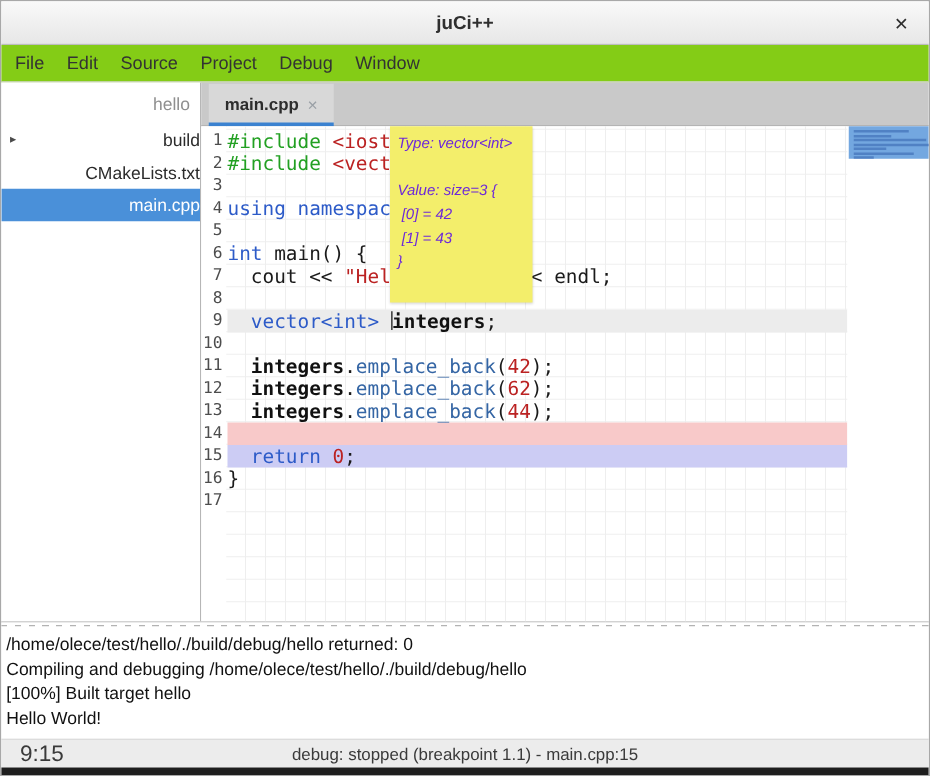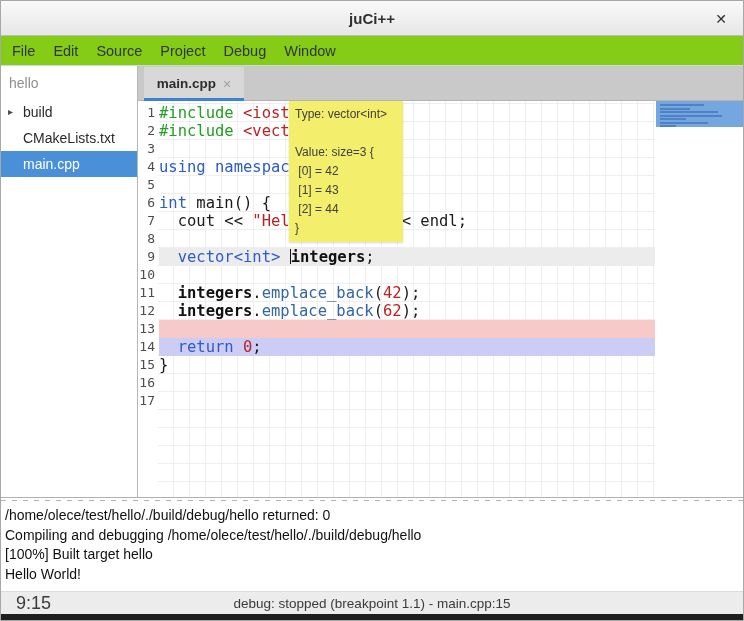--- a/index.html
+++ b/index.html
@@ -21,22 +21,22 @@
 
   
   #menubar{position:absolute;left:0;top:35px;width:100%;height:30px;background:#84cc16;
     border-bottom:1px solid #d6d6d6;display:flex;align-items:center;padding-left:2px;}
   .menu-item{font-size:14.5px;color:#333;padding:5px 9px;}
 
   
   #mainrow{position:absolute;left:0;top:65px;width:100%;height:432px;display:flex;
     border-bottom:1px solid #b0b0b0;}
   
-  #sidebar{width:137px;height:100%;background:#fff;border-right:1px solid #b6b6b6;
-    padding-top:5px;overflow:hidden;flex:none;}
+  #sidebar{width:160px;height:100%;background:#fff;border-right:1px solid #b6b6b6;
+    padding-top:5px;overflow:hidden;flex:none;text-align:right;}
   #project-name{color:#8f8f8f;font-size:14px;padding:4px 8px 8px 8px;}
   .tree-row{position:relative;height:26px;line-height:26px;font-size:14px;color:#2b2b2b;
     padding-left:22px;white-space:nowrap;}
   .tree-row .expander{position:absolute;left:7px;top:0;font-size:10px;color:#4a4a4a;}
   .tree-row.selected{background:var(--sel);color:#fff;}
 
   
   #editor{flex:1;height:100%;display:flex;flex-direction:column;min-width:0;}
   #tabbar{height:35px;background:#c9c9c9;border-bottom:1px solid #b4b4b4;display:flex;
     align-items:stretch;padding-left:6px;flex:none;}
@@ -67,21 +67,21 @@
     vertical-align:-2px;}
 
   #minimap{flex:1;background:#fff;position:relative;}
   #mini-slider{position:absolute;left:1px;right:0;top:0;height:26px;background:var(--mini);
     padding:3px 0 0 4px;}
   .mini-bar{height:2px;background:#3d6db5;opacity:.65;margin-bottom:1.5px;}
 
   
   #tooltip{position:absolute;left:151px;top:0;width:114px;min-height:141px;
     background:var(--tipbg);z-index:5;padding:4px 6px;box-shadow:0 1px 2px rgba(0,0,0,.15);}
-  .tip-line{font-size:12px;line-height:19px;color:#404040;white-space:pre;}
+  .tip-line{font-size:12px;line-height:19px;color:#6d28d9;white-space:pre;font-style:italic;}
 
   
   #splitter{position:absolute;left:0;top:497px;width:100%;height:5px;background:#fff;}
   #splitter .dash{height:1px;margin-top:2px;background:repeating-linear-gradient(
     90deg,#b3b3b3 0 5px,transparent 5px 11px);}
 
   
   #terminal{position:absolute;left:0;top:502px;width:100%;height:88px;background:#fff;
     padding:3px 0 0 4px;overflow:hidden;}
   .term-line{font-size:14px;line-height:19.5px;color:#111;white-space:pre;}
@@ -156,20 +156,21 @@
             <div class="code-line"></div>
             <div class="code-line"><span class="tok-kw">using</span><span> </span><span class="tok-kw">namespace</span><span> std;</span></div>
             <div class="code-line"></div>
             <div class="code-line"><span class="tok-kw">int</span><span> main() {</span></div>
             <div class="code-line"><span>  cout &lt;&lt; </span><span class="tok-str">"Hello World!"</span><span> &lt;&lt; endl;</span></div>
             <div class="code-line"></div>
             <div class="code-line cur"><span>  </span><span class="tok-kw">vector&lt;int&gt;</span><span> </span><span class="cursor"></span><span class="tok-var">integers</span><span>;</span></div>
             <div class="code-line"></div>
             <div class="code-line"><span>  </span><span class="tok-var">integers</span><span>.</span><span class="tok-fn">emplace_back</span><span>(</span><span class="tok-num">42</span><span>);</span></div>
             <div class="code-line"><span>  </span><span class="tok-var">integers</span><span>.</span><span class="tok-fn">emplace_back</span><span>(</span><span class="tok-num">62</span><span>);</span></div>
+            <div class="code-line"><span>  </span><span class="tok-var">integers</span><span>.</span><span class="tok-fn">emplace_back</span><span>(</span><span class="tok-num">44</span><span>);</span></div>
             <div class="code-line bp"></div>
             <div class="code-line dbg"><span>  </span><span class="tok-kw">return</span><span> </span><span class="tok-num">0</span><span>;</span></div>
             <div class="code-line"><span>}</span></div>
             <div class="code-line"></div>
           </div>
         <div id="minimap">
           <div id="mini-slider">
               <div class="mini-bar" style="width: 44px;"></div>
               <div class="mini-bar" style="width: 30px;"></div>
               <div class="mini-bar" style="width: 58px;"></div>
@@ -178,21 +179,20 @@
               <div class="mini-bar" style="width: 48px;"></div>
               <div class="mini-bar" style="width: 16px;"></div>
             </div>
         </div>
         <div id="tooltip">
             <div class="tip-line">Type: vector&lt;int&gt;</div>
             <div class="tip-line">&nbsp;</div>
             <div class="tip-line">Value: size=3 {</div>
             <div class="tip-line"> [0] = 42</div>
             <div class="tip-line"> [1] = 43</div>
-            <div class="tip-line"> [2] = 44</div>
             <div class="tip-line">}</div>
           </div>
       </div>
     </div>
   </div>
 
   <div id="splitter">
       <div class="dash"></div>
     </div>
 

